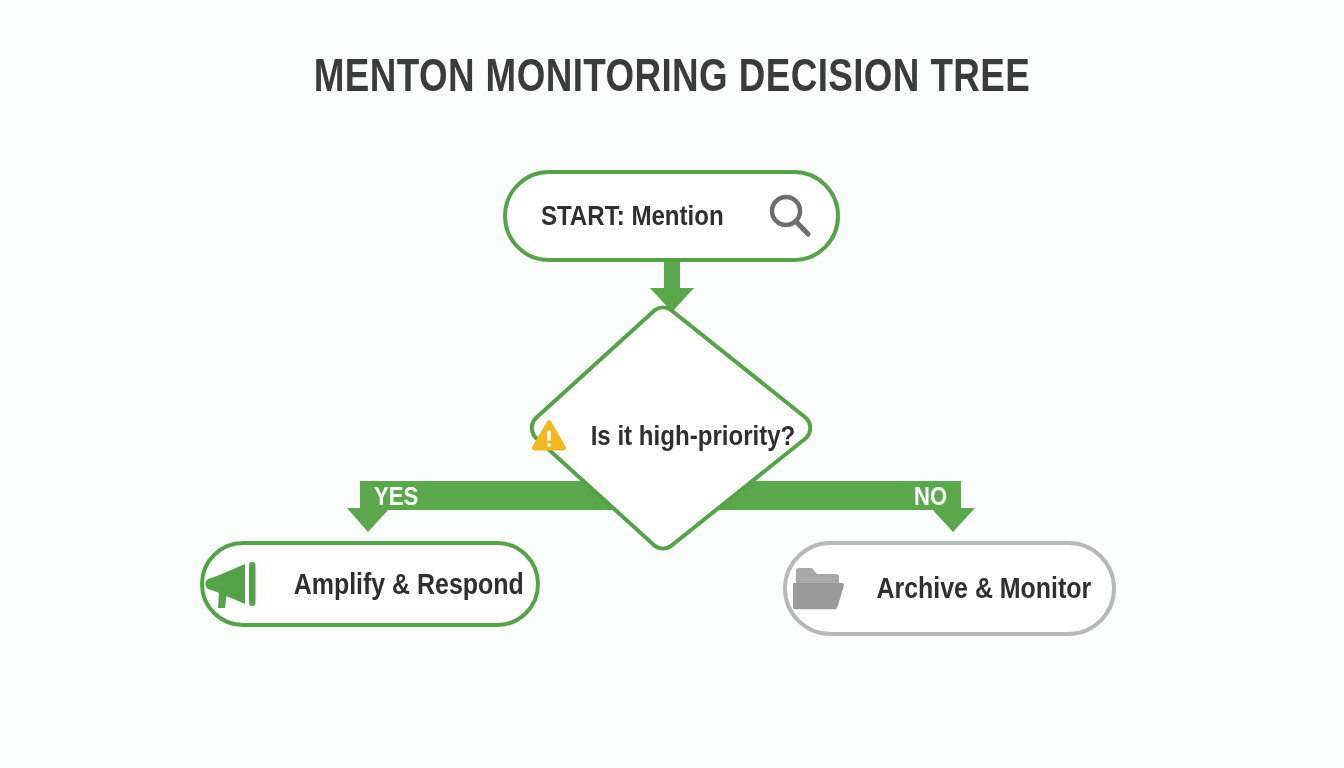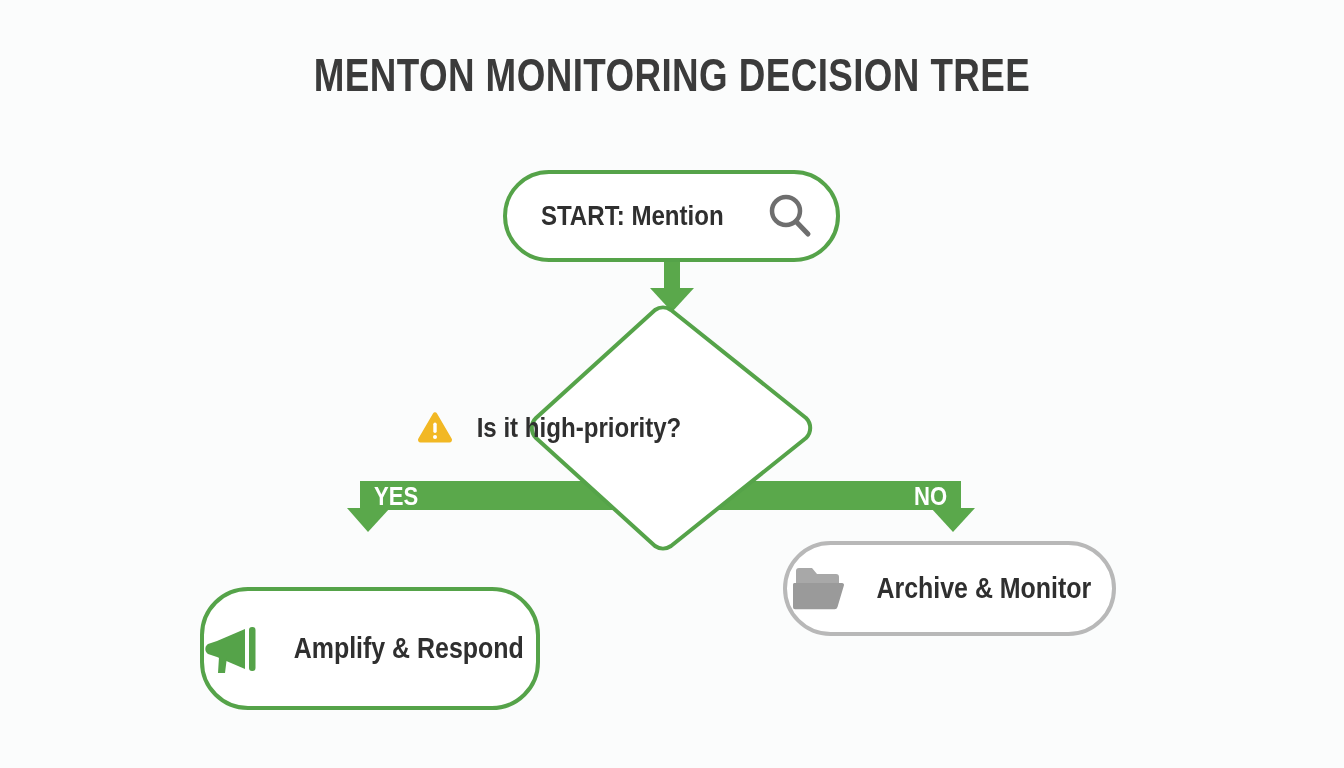--- a/index.html
+++ b/index.html
@@ -76,42 +76,42 @@
     position: absolute;
     left: 534px;
     top: 308px;
     width: 274px;
     height: 240px;
     z-index: 4;
   }
   #decision-label-row {
     position: absolute;
     left: -118px;
-    top: 0;
+    top: 8px;
     width: 510px;
     height: 240px;
     display: flex;
     align-items: center;
+    justify-content: center;
     gap: 6px;
     pointer-events: none;
     z-index: 6;
   }
   #decision-label-row .node-label { font-size: 28px; }
 
   
   #outcome-yes {
     left: 200px;
     top: 541px;
     width: 340px;
-    height: 123px;
+    height: 86px;
     border: 4px solid #55a349;
     border-radius: 48px;
     gap: 16px;
     z-index: 4;
-    margin-top: 46px;
   }
   #outcome-no {
     left: 783px;
     top: 541px;
     width: 333px;
     height: 95px;
     border: 4px solid #b8b8b8;
     border-radius: 48px;
     gap: 9px;
     z-index: 4;

